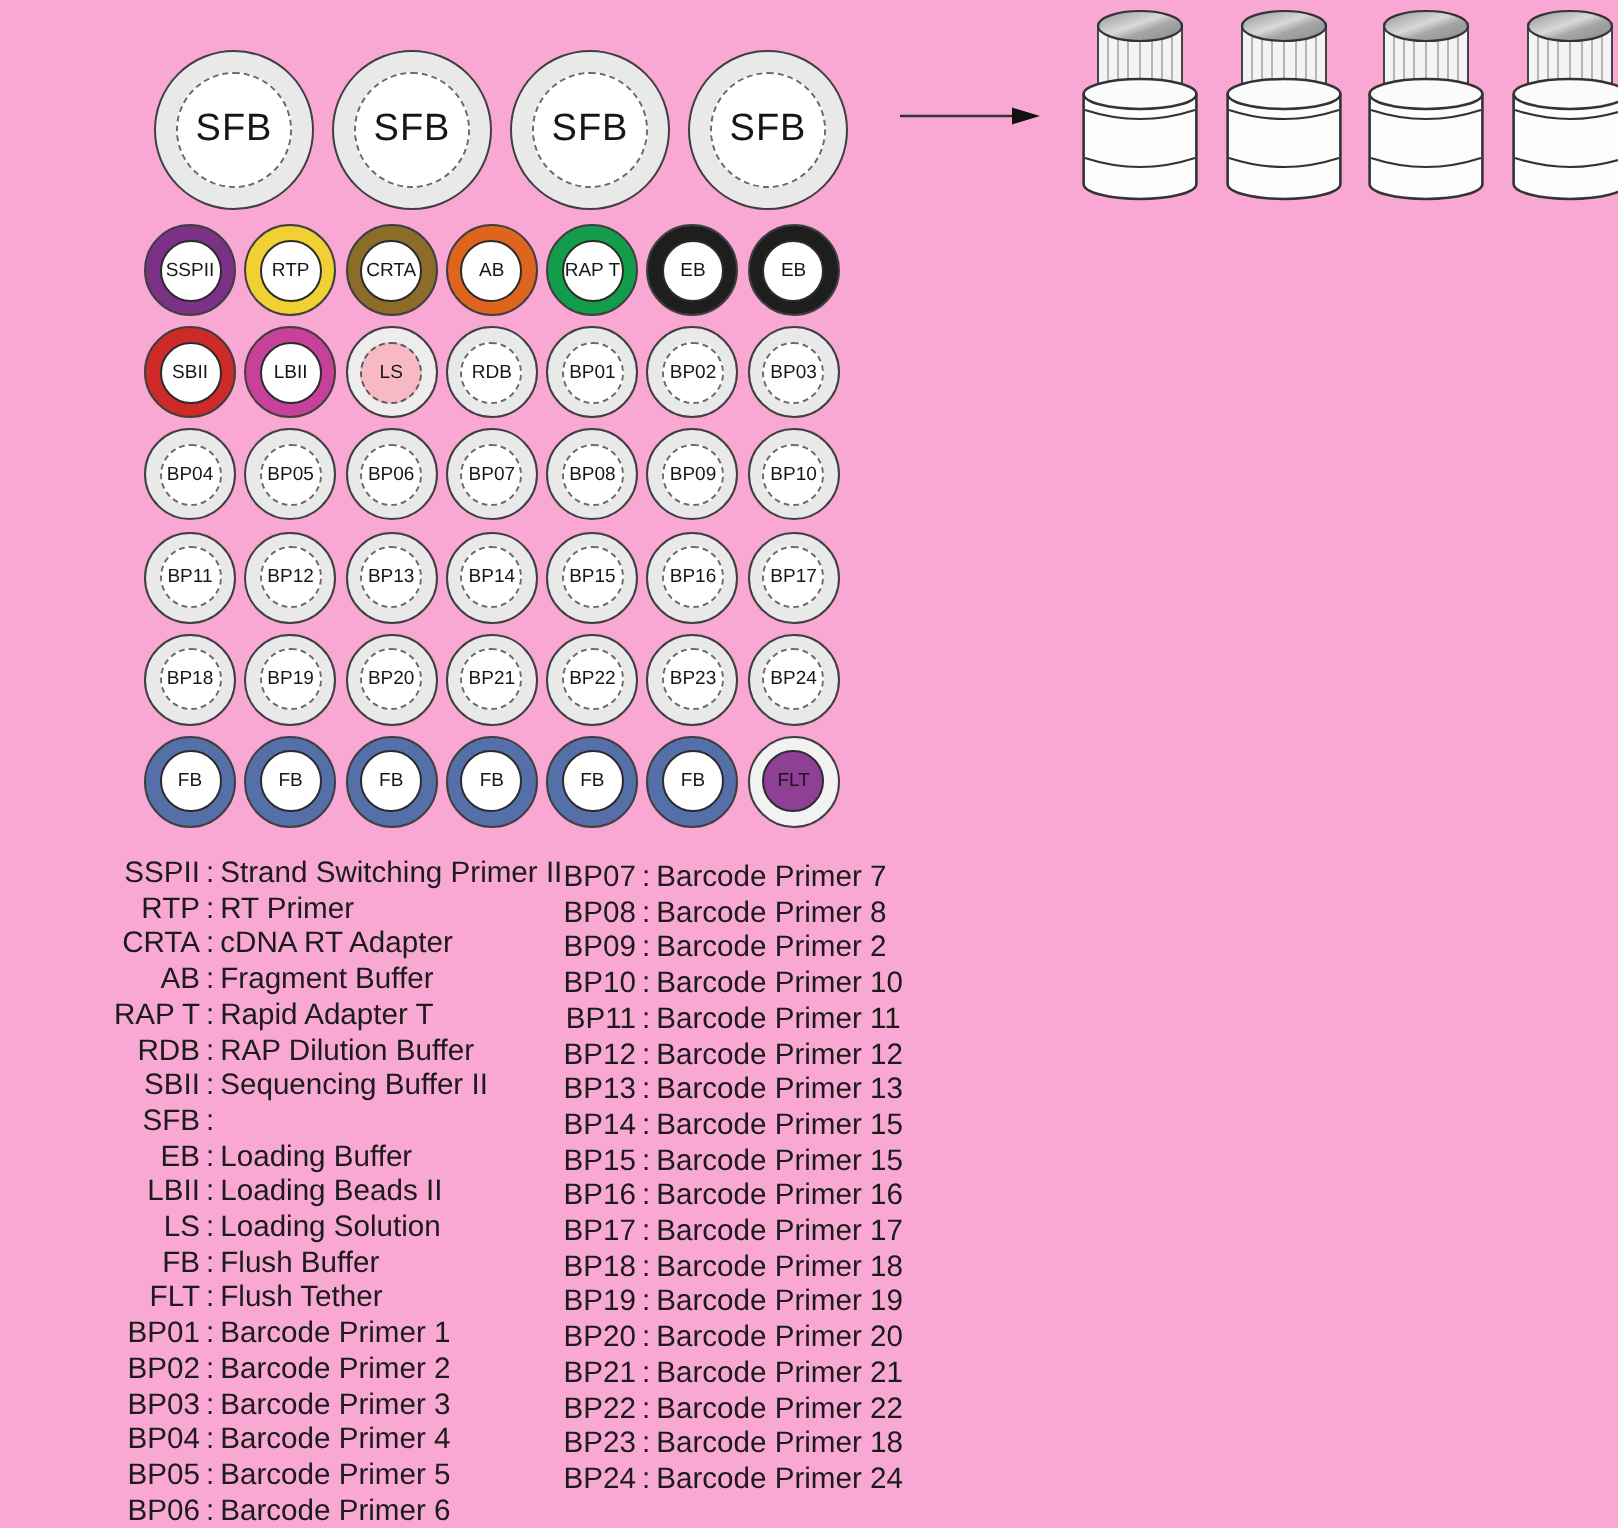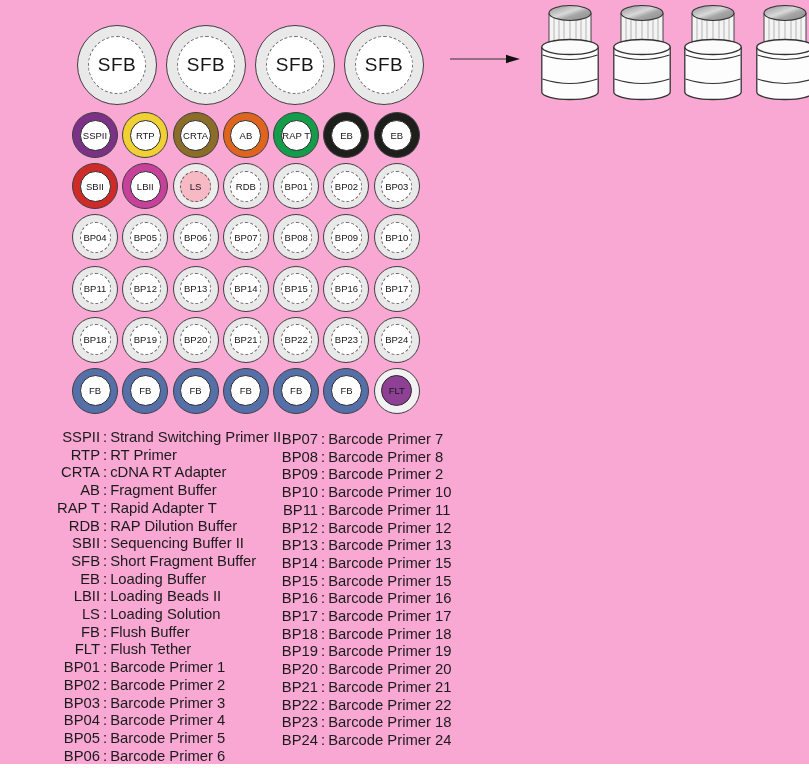--- a/index.html
+++ b/index.html
@@ -415,21 +415,20 @@
         <span class="def">RAP Dilution Buffer</span>
       </div>
       <div class="legend-row">
         <span class="abbr">SBII</span>
         <span class="colon">:</span>
         <span class="def">Sequencing Buffer II</span>
       </div>
       <div class="legend-row">
         <span class="abbr">SFB</span>
         <span class="colon">:</span>
-        <span class="def">Short Fragment Buffer</span>
       </div>
       <div class="legend-row">
         <span class="abbr">EB</span>
         <span class="colon">:</span>
         <span class="def">Loading Buffer</span>
       </div>
       <div class="legend-row">
         <span class="abbr">LBII</span>
         <span class="colon">:</span>
         <span class="def">Loading Beads II</span>

